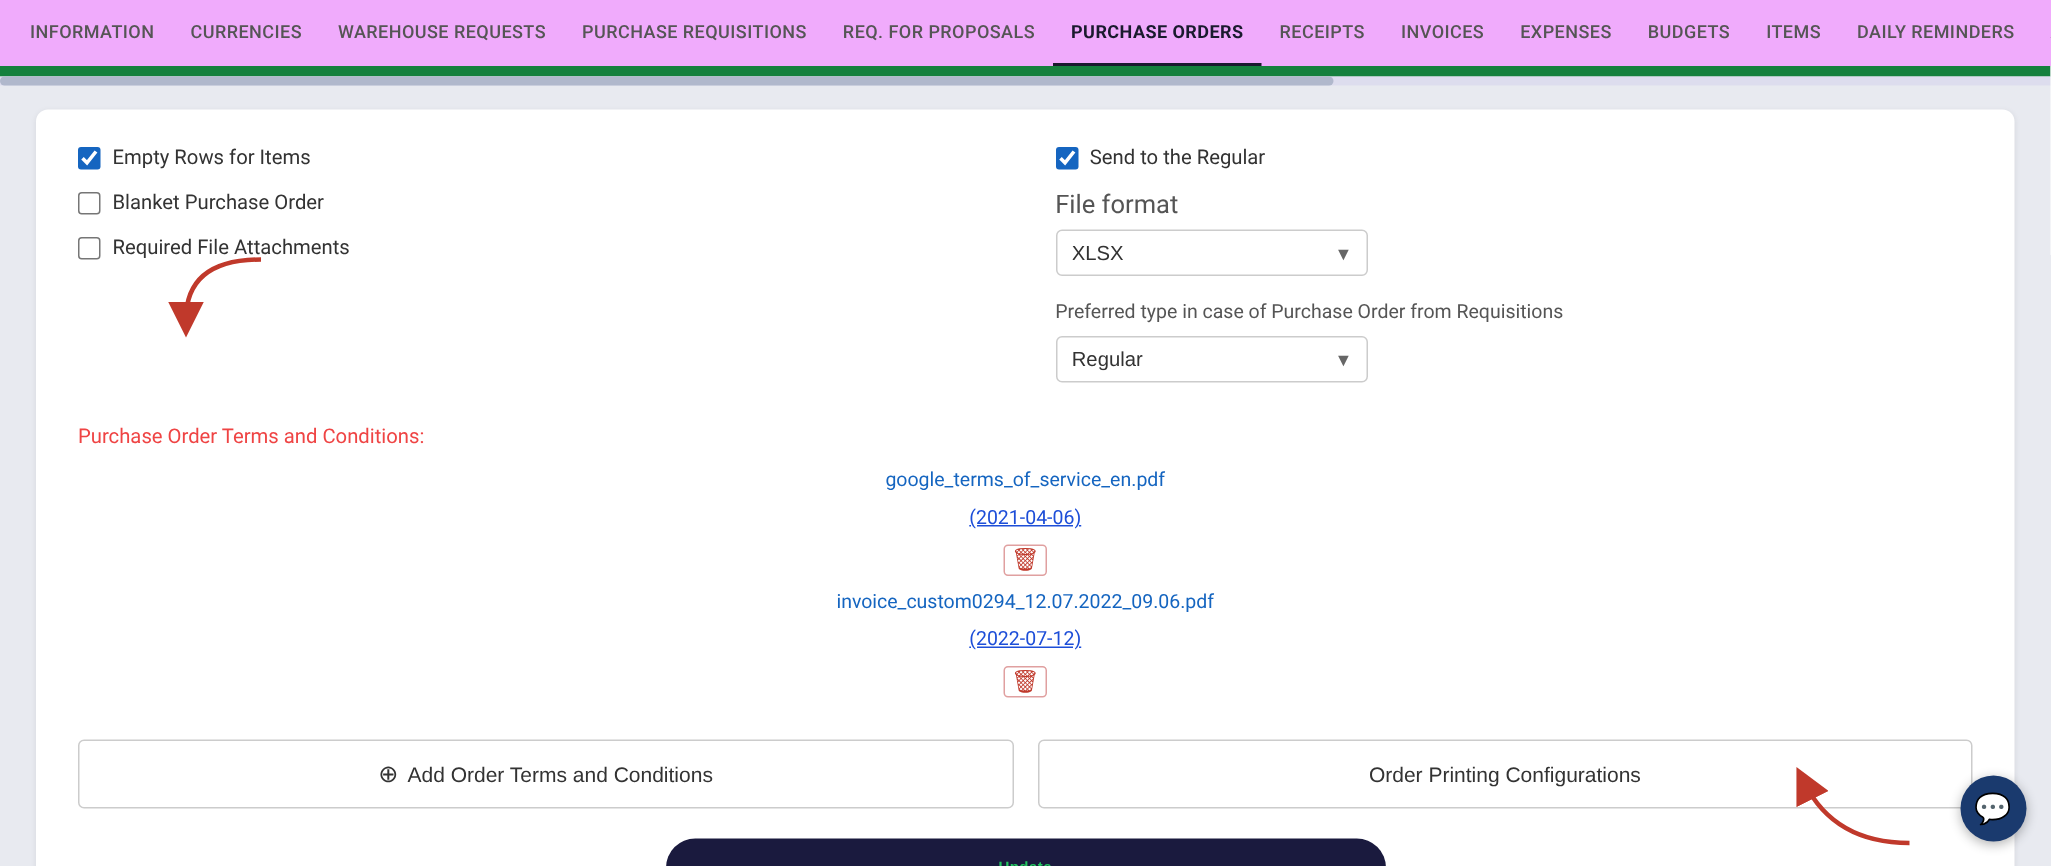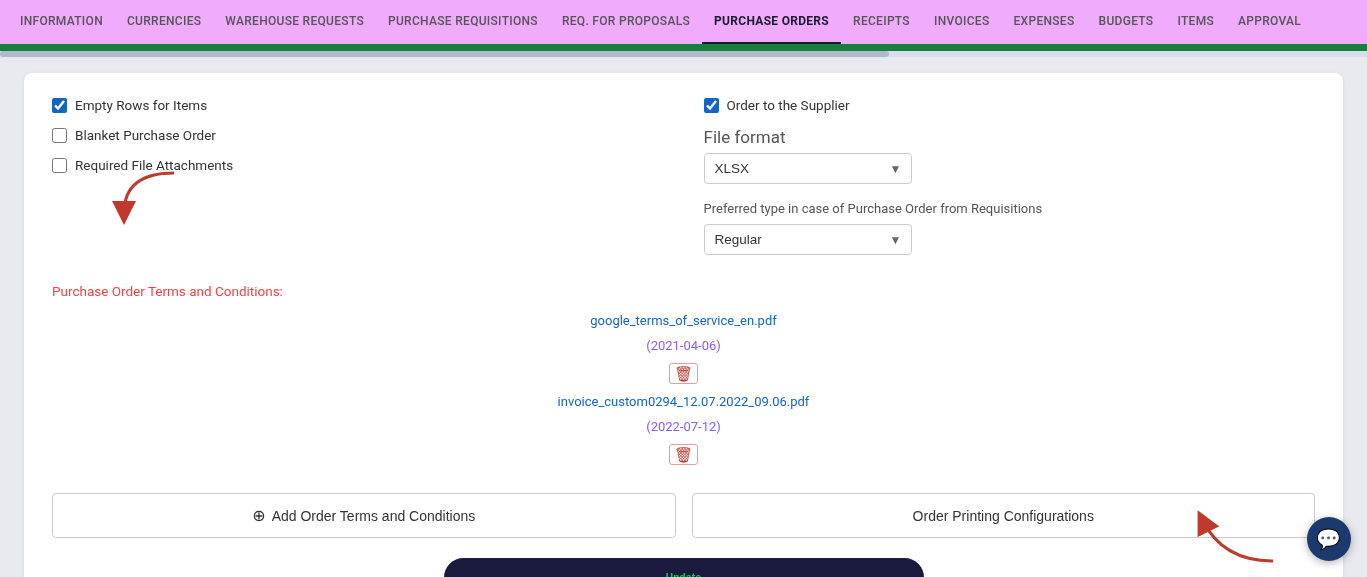--- a/index.html
+++ b/index.html
@@ -152,22 +152,23 @@
       gap: 10px;
       margin-bottom: 10px;
       flex-direction: column;
     }
     .terms-link {
       color: #1565c0;
       text-decoration: none;
       font-size: 13px;
     }
     .terms-date {
-      color: #8b5cf6;
+      color: #1d4ed8;
       font-size: 13px;
+      text-decoration: underline;
     }
     .delete-icon {
       color: #c0392b;
       cursor: pointer;
       font-size: 15px;
       border: 1px solid #e0a0a0;
       border-radius: 3px;
       padding: 2px 4px;
       background: transparent;
       line-height: 1;
@@ -254,20 +255,21 @@
   <div class="nav-tab">CURRENCIES</div>
   <div class="nav-tab">WAREHOUSE REQUESTS</div>
   <div class="nav-tab">PURCHASE REQUISITIONS</div>
   <div class="nav-tab">REQ. FOR PROPOSALS</div>
   <div class="nav-tab active">PURCHASE ORDERS</div>
   <div class="nav-tab">RECEIPTS</div>
   <div class="nav-tab">INVOICES</div>
   <div class="nav-tab">EXPENSES</div>
   <div class="nav-tab">BUDGETS</div>
   <div class="nav-tab">ITEMS</div>
+  <div class="nav-tab">DAILY REMINDERS</div>
   <div class="nav-tab">APPROVAL</div>
 
 </nav>
 
 <div class="scroll-track">
   <div class="scroll-thumb"></div>
 </div>
 
 <div class="main-content">
   <div class="card relative-wrapper">
@@ -294,21 +296,21 @@
         </div>
         <div class="checkbox-row">
           <input type="checkbox" id="requiredAttachments" style="">
           <label class="checkbox-label" for="requiredAttachments">Required File Attachments</label>
         </div>
       </div>
 
       <div class="col-right">
         <div class="checkbox-row">
           <input type="checkbox" id="sendSupplier" checked="" style="">
-          <label class="checkbox-label" for="sendSupplier">Order to the Supplier</label>
+          <label class="checkbox-label" for="sendSupplier">Send to the Regular</label>
         </div>
 
         <div class="field-label">File format</div>
         <div class="select-wrapper">
           <select>
             <option>XLSX</option>
             <option>PDF</option>
             <option>CSV</option>
           </select>
           <span class="select-arrow">▼</span>

